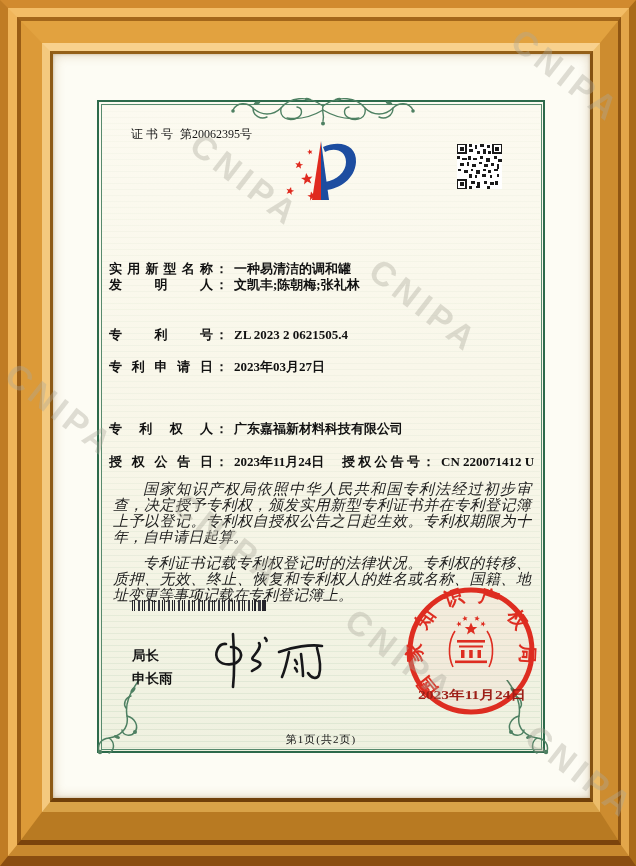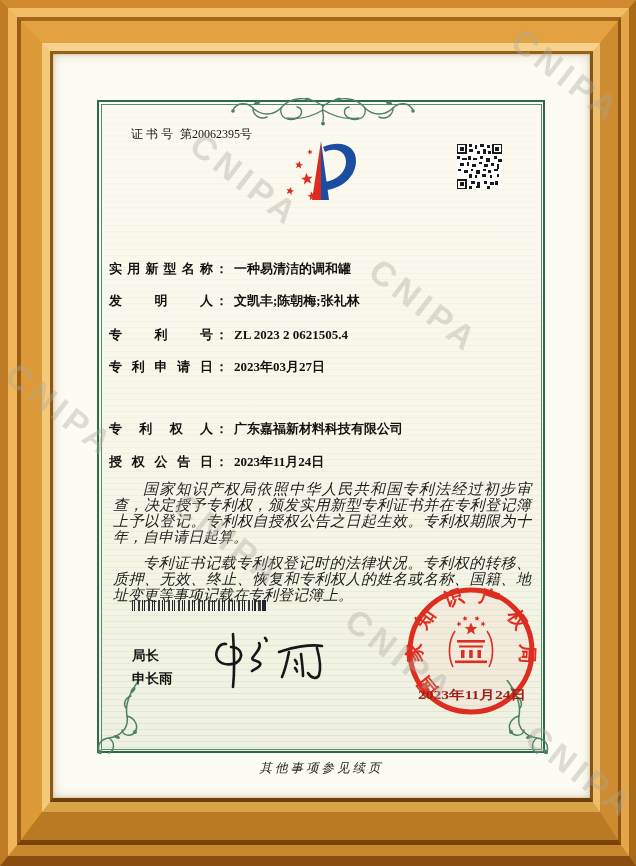--- a/index.html
+++ b/index.html
@@ -208,34 +208,37 @@
         <rect x="9" y="31" width="2" height="2"></rect>
           <rect x="14" y="31" width="3" height="1"></rect>
           <rect x="22" y="31" width="2" height="2"></rect>
       </g>
     </svg>
 
 
     <div class="abs frow" style="top:157px;">
       <span class="flabel">实用新型名称</span><span class="fcolon">：</span><span class="fvalue">一种易清洁的调和罐</span>
     </div>
-    <div class="abs frow" style="top:189px;">
+    <div class="abs frow" style="top:173px;">
       <span class="flabel">发明人</span><span class="fcolon">：</span><span class="fvalue">文凯丰;陈朝梅;张礼林</span>
     </div>
     <div class="abs frow" style="top:223px;">
       <span class="flabel">专利号</span><span class="fcolon">：</span><span class="fvalue">ZL 2023 2 0621505.4</span>
     </div>
     <div class="abs frow" style="top:255px;">
       <span class="flabel">专利申请日</span><span class="fcolon">：</span><span class="fvalue">2023年03月27日</span>
     </div>
     <div class="abs frow" style="top:288px;margin-top:29px;">
       <span class="flabel">专利权人</span><span class="fcolon">：</span><span class="fvalue">广东嘉福新材料科技有限公司</span>
     </div>
     <div class="abs frow" style="top:350px;">
       <span class="flabel">授权公告日</span><span class="fcolon">：</span><span class="fvalue">2023年11月24日</span>
+      <span class="grant2">
+        <span class="flabel">授权公告号</span><span class="fcolon">：</span><span class="fvalue">CN 220071412 U</span>
+      </span>
     </div>
 
     <div class="abs paras">
       <p>国家知识产权局依照中华人民共和国专利法经过初步审查，决定授予专利权，颁发实用新型专利证书并在专利登记簿上予以登记。专利权自授权公告之日起生效。专利权期限为十年，自申请日起算。</p>
       <p>专利证书记载专利权登记时的法律状况。专利权的转移、质押、无效、终止、恢复和专利权人的姓名或名称、国籍、地址变更等事项记载在专利登记簿上。</p>
     </div>
 
     <div class="abs barcode"></div>
 
     <div class="abs officer" style="top:545px;">局长</div>
@@ -277,23 +280,23 @@
         <rect x="75.5" y="68" width="3.5" height="8"></rect>
         <rect x="53" y="78.5" width="32" height="2.6"></rect>
       </g>
       <g stroke="#dd2317" stroke-width="1.6" fill="none">
         <path d="M51,85 C 46,75 46,59 53,49"></path>
         <path d="M87,85 C 92,75 92,59 85,49"></path>
       </g>
       <text x="70" y="117" font-size="12.5" font-weight="bold" fill="#99140d" text-anchor="middle" textLength="108" lengthAdjust="spacingAndGlyphs" font-family="Liberation Serif, DejaVu Serif, serif">2023年11月24日</text>
     </svg>
 
+    <div class="abs pageinfo">第1页(共2页)</div>
   </div>
 
-  <div class="footnote">其他事项参见续页</div>
 
   <div class="wm" style="left:245px;top:180px;">CNIPA</div>
   <div class="wm" style="left:424px;top:306px;">CNIPA</div>
   <div class="wm" style="left:60px;top:410px;">CNIPA</div>
   <div class="wm" style="left:228px;top:540px;">CNIPA</div>
   <div class="wm" style="left:400px;top:656px;">CNIPA</div>
   <div class="wm" style="left:566px;top:76px;">CNIPA</div>
   <div class="wm" style="left:580px;top:772px;">CNIPA</div>
 
 </div>

